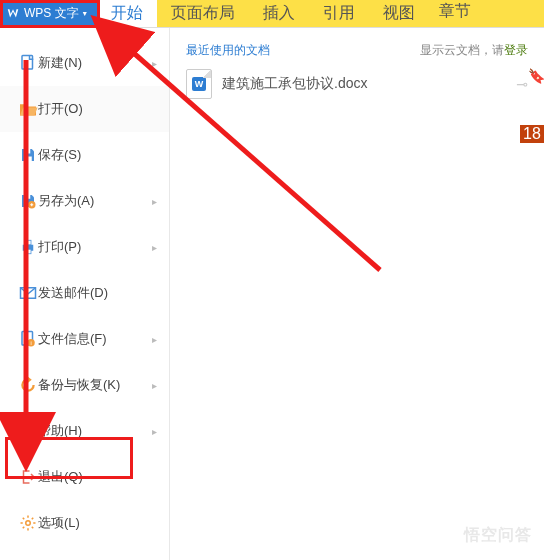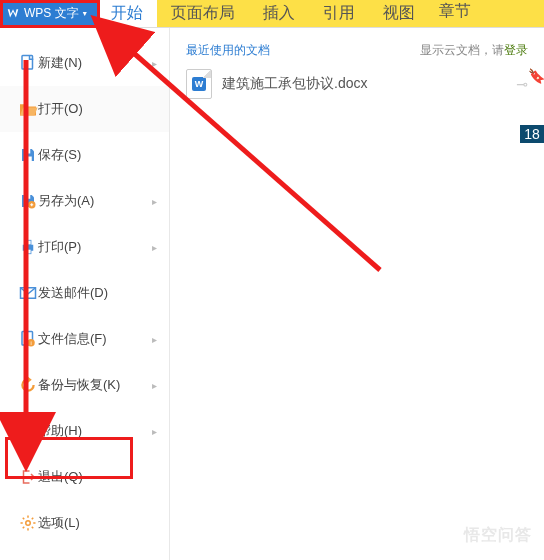--- a/index.html
+++ b/index.html
@@ -27,21 +27,21 @@
 .cloud-text { color: #888; }
 .cloud-link { color: #4d7c0f; cursor: pointer; }
 .doc-row { display: flex; align-items: center; gap: 10px; padding: 6px 0; }
 .doc-icon { width: 26px; height: 30px; background: #fff; border: 1px solid #ccc; border-radius: 2px; position: relative; display: flex; align-items: center; justify-content: center; }
 .doc-icon::before { content: ""; position: absolute; top: 0; right: 0; width: 8px; height: 8px; background: linear-gradient(135deg, #fff 50%, #ddd 50%); }
 .doc-w { width: 14px; height: 14px; background: #2d7dd2; border-radius: 2px; color: #fff; font-size: 9px; font-weight: bold; display: flex; align-items: center; justify-content: center; }
 .doc-name { font-size: 14px; color: #555; }
 .pin { margin-left: auto; color: #ccc; font-size: 14px; cursor: pointer; }
 .bookmark-icon { position: absolute; right: -2px; top: 40px; color: #999; font-size: 14px; }
 
-.rightedge { position: absolute; right: 0; top: 125px; width: 24px; height: 18px; background: #0c4a6e; color: #fff; font-size: 14px; display: flex; align-items: center; justify-content: center; }
+.rightedge { position: absolute; right: 0; top: 125px; width: 24px; height: 18px; background: #c2410c; color: #fff; font-size: 16px; display: flex; align-items: center; justify-content: center; }
 
 .watermark { position: absolute; right: 12px; bottom: 14px; color: #e8e8e8; font-size: 16px; font-weight: bold; letter-spacing: 1px; }
 
 
 .highlight-box { position: absolute; border: 3px solid #ee1c1c; pointer-events: none; }
 .hb1 { left: 0; top: 0; width: 100px; height: 28px; }
 .hb2 { left: 5px; top: 437px; width: 128px; height: 42px; }
 .arrow-svg { position: absolute; left: 0; top: 0; pointer-events: none; }
 </style>
 </head>

